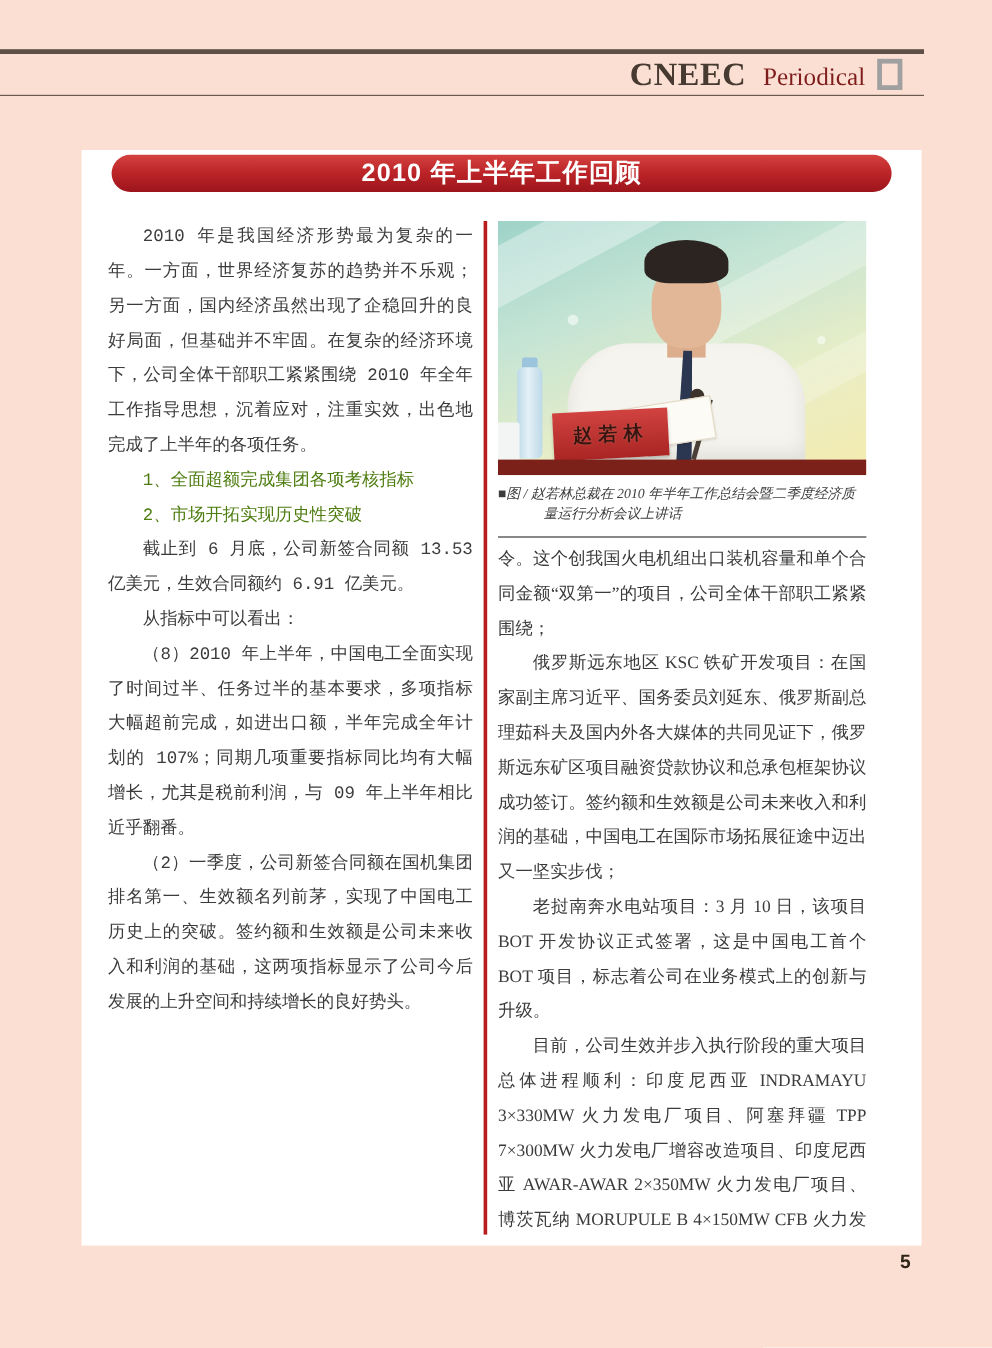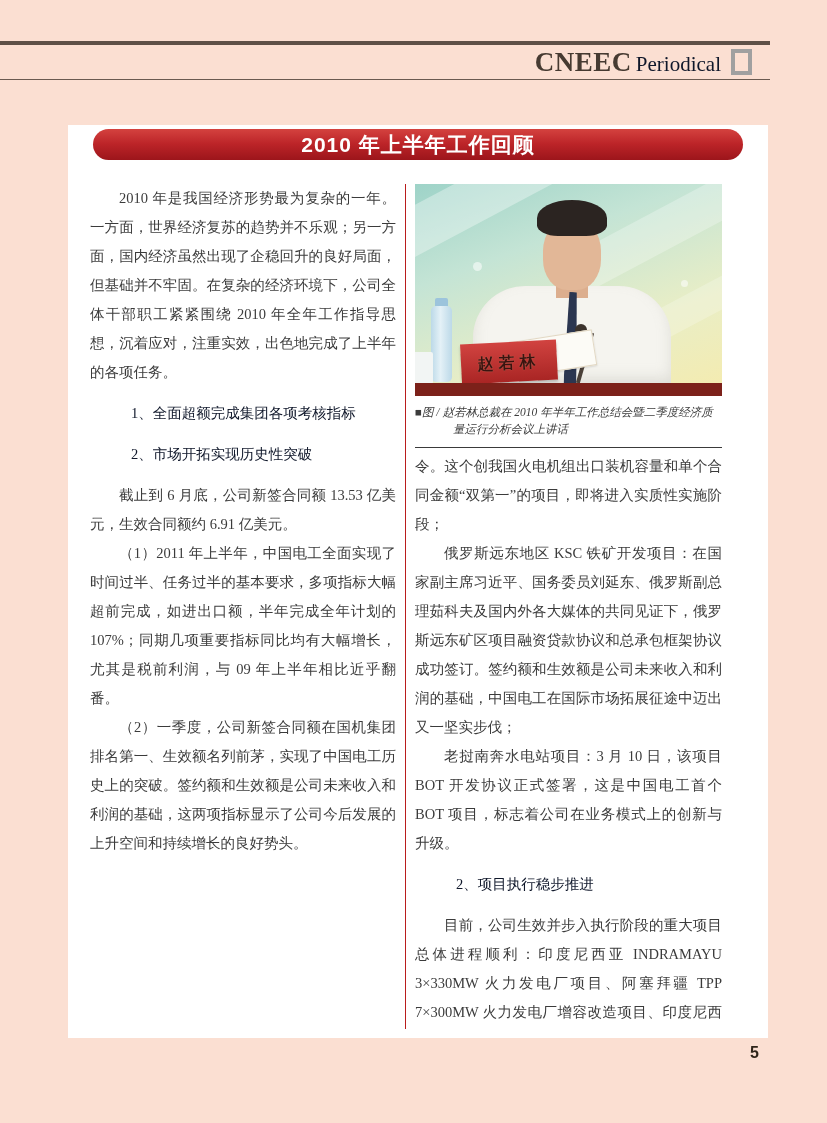--- a/index.html
+++ b/index.html
@@ -8,48 +8,48 @@
     background:#fbdfd2;
     font-family:"Liberation Serif","DejaVu Serif",serif;
     position:relative;overflow:hidden;
   }
   .page{position:absolute;inset:0;}
 
   
   .hdr-line-thick{position:absolute;left:0;top:41px;width:770px;height:4px;background:#5e5047;}
   .hdr{position:absolute;left:0;top:48px;width:752px;height:28px;text-align:right;line-height:28px;}
   .brand{font-size:27px;font-weight:bold;color:#463a31;letter-spacing:.5px;}
-  .brand-suffix{font-size:21px;color:#0f172a;margin-left:4px;}
+  .brand-suffix{font-size:21px;color:#7f1d1d;margin-left:14px;}
   .brand-square{display:inline-block;width:13px;height:18px;border:4px solid #a0a0a0;margin-left:10px;vertical-align:-4px;background:transparent;}
   .hdr-line-thin{position:absolute;left:0;top:79px;width:770px;height:1px;background:#6a5a50;}
 
   
   .panel{
     position:absolute;left:68px;top:125px;width:700px;height:913px;
     background:#ffffff;overflow:hidden;
   }
   .banner{
     margin:4px auto 0;width:650px;height:31px;border-radius:16px;
     background:linear-gradient(180deg,#d4423f 0%,#bc2428 48%,#9c151b 100%);
     text-align:center;color:#ffffff;
     font-family:"Liberation Sans","DejaVu Sans",sans-serif;
     font-size:21px;font-weight:bold;line-height:31px;letter-spacing:1px;
   }
   .cols{display:flex;margin-top:24px;padding:0 22px;height:845px;overflow:hidden;}
   .col{width:316px;box-sizing:border-box;color:#3b3b3b;font-size:14.5px;line-height:29px;text-align:justify;}
-  .col-left{padding-right:9px;border-right:1px solid #b91c1c;}
+  .col-left{padding-right:9px;border-right:3px solid #b91c1c;font-family:Liberation Mono, monospace;}
   .col-right{padding-left:9px;}
 
   .para{margin:0;}
   .indent{text-indent:2em;}
   .sec-heading{
     color:#b4282d;font-size:20px;font-weight:bold;line-height:30px;
     margin:15px 0 9px;text-align:left;letter-spacing:.5px;
   }
-  .subhead{margin:12px;text-indent:2em;color:#0f172a;}
+  .subhead{margin:0;text-indent:2em;color:#4d7c0f;}
 
   
   .photo{position:relative;width:307px;height:212px;overflow:hidden;}
   .photo-bg{position:absolute;inset:0;
     background:linear-gradient(160deg,#9ed3c8 0%,#c4e4d5 32%,#e9eec6 68%,#f5ebae 100%);}
   .beam{position:absolute;background:rgba(255,255,255,.35);}
   .beam1{width:200px;height:46px;left:-40px;top:-8px;transform:rotate(-28deg);}
   .beam2{width:240px;height:40px;right:-60px;top:26px;transform:rotate(-28deg);background:rgba(255,255,255,.28);}
   .beam3{width:160px;height:30px;right:-30px;top:120px;transform:rotate(-28deg);background:rgba(255,255,255,.22);}
   .star{position:absolute;width:9px;height:9px;border-radius:50%;background:rgba(255,255,255,.55);}
@@ -100,21 +100,22 @@
       <span>2010 年上半年工作回顾</span>
     </div>
 
     <div class="cols">
 
       <div class="col col-left">
         <p class="para indent">2010 年是我国经济形势最为复杂的一年。一方面，世界经济复苏的趋势并不乐观；另一方面，国内经济虽然出现了企稳回升的良好局面，但基础并不牢固。在复杂的经济环境下，公司全体干部职工紧紧围绕 2010 年全年工作指导思想，沉着应对，注重实效，出色地完成了上半年的各项任务。</p>
         <p class="subhead">1、全面超额完成集团各项考核指标</p>
         <p class="subhead">2、市场开拓实现历史性突破</p>
         <p class="para indent">截止到 6 月底，公司新签合同额 13.53 亿美元，生效合同额约 6.91 亿美元。</p>
-        <p class="para indent">（1）2011 年上半年，中国电工全面实现了时间过半、任务过半的基本要求，多项指标大幅超前完成，如进出口额，半年完成全年计划的 107%；同期几项重要指标同比均有大幅增长，尤其是税前利润，与 09 年上半年相比近乎翻番。</p>
+        <p class="para indent">从指标中可以看出：</p>
+        <p class="para indent">（8）2010 年上半年，中国电工全面实现了时间过半、任务过半的基本要求，多项指标大幅超前完成，如进出口额，半年完成全年计划的 107%；同期几项重要指标同比均有大幅增长，尤其是税前利润，与 09 年上半年相比近乎翻番。</p>
         <p class="para indent">（2）一季度，公司新签合同额在国机集团排名第一、生效额名列前茅，实现了中国电工历史上的突破。签约额和生效额是公司未来收入和利润的基础，这两项指标显示了公司今后发展的上升空间和持续增长的良好势头。</p>
 
       </div>
 
       <div class="col col-right">
 
         <div class="photo">
           <div class="photo-bg"></div>
           <div class="beam beam1"></div>
           <div class="beam beam2"></div>
@@ -135,24 +136,23 @@
           <div class="cup"></div>
           <div class="nameplate">
             <span>赵若林</span>
           </div>
           <div class="table-edge"></div>
         </div>
 
         <p class="caption">■图 / 赵若林总裁在 2010 年半年工作总结会暨二季度经济质量运行分析会议上讲话</p>
         <div class="caption-rule"></div>
 
-        <p class="para">令。这个创我国火电机组出口装机容量和单个合同金额“双第一”的项目，即将进入实质性实施阶段；</p>
+        <p class="para">令。这个创我国火电机组出口装机容量和单个合同金额“双第一”的项目，公司全体干部职工紧紧围绕；</p>
         <p class="para indent">俄罗斯远东地区 KSC 铁矿开发项目：在国家副主席习近平、国务委员刘延东、俄罗斯副总理茹科夫及国内外各大媒体的共同见证下，俄罗斯远东矿区项目融资贷款协议和总承包框架协议成功签订。签约额和生效额是公司未来收入和利润的基础，中国电工在国际市场拓展征途中迈出又一坚实步伐；</p>
         <p class="para indent">老挝南奔水电站项目：3 月 10 日，该项目 BOT 开发协议正式签署，这是中国电工首个 BOT 项目，标志着公司在业务模式上的创新与升级。</p>
-        <p class="subhead">2、项目执行稳步推进</p>
         <p class="para indent">目前，公司生效并步入执行阶段的重大项目总体进程顺利：印度尼西亚 INDRAMAYU 3×330MW 火力发电厂项目、阿塞拜疆 TPP 7×300MW 火力发电厂增容改造项目、印度尼西亚 AWAR-AWAR 2×350MW 火力发电厂项目、博茨瓦纳 MORUPULE B 4×150MW CFB 火力发电厂项目、海南金海项目、菲律宾马利万斯 2×300MW 电站项目等都在按计划有序推进，各项目的回款情况也都基本良好，这不仅对项目执行本身有利，也降低了项目汇率风险。其中，马来西亚 190MW 项目自一季度首台机组成功并网并达到满负荷，具备了商业运行条件，创造了 GE 同类型机组安装调试的最</p>
       </div>
 
     </div>
   </div>
 
   <div class="page-num">5</div>
 
 </div>
 

